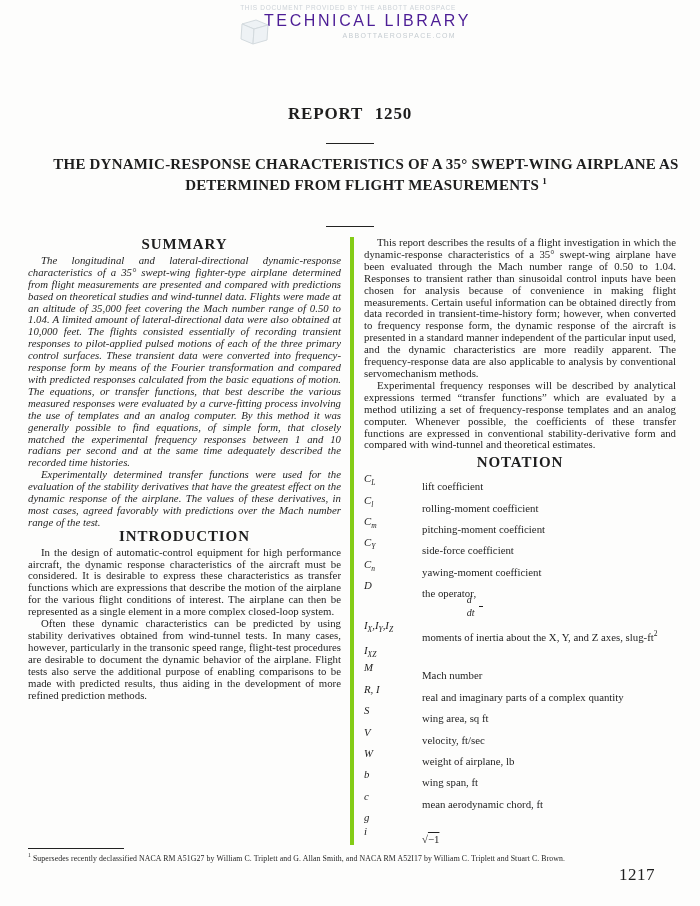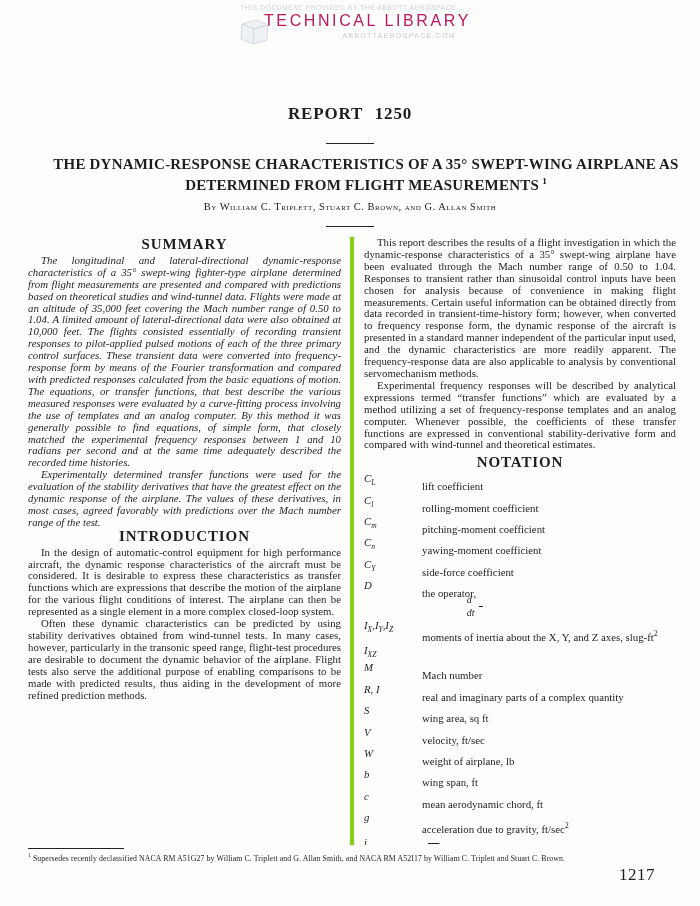--- a/index.html
+++ b/index.html
@@ -17,21 +17,21 @@
   }
 
   
   .watermark {
     position: absolute; top: 4px; left: 236px; width: 220px;
     font-family: "Liberation Sans", sans-serif;
     user-select: none;
   }
   .wm-cube { position: absolute; left: 0; top: 8px; }
   .wm-line1 { font-size: 6.5px; letter-spacing: 0.7px; color: #cdd3d8; white-space: nowrap; text-align: right; }
-  .wm-line2 { font-size: 16px; letter-spacing: 2.6px; color: #be185d; white-space: nowrap; margin-top: 1px; padding-left: 28px; }
+  .wm-line2 { font-size: 16px; letter-spacing: 2.6px; color: #4c1d95; white-space: nowrap; margin-top: 1px; padding-left: 28px; }
   .wm-line3 { font-size: 7px; letter-spacing: 1.3px; color: #c5ccd1; text-align: right; margin-top: 2px; }
 
   
   .report-number {
     position: absolute; top: 104px; left: 0; width: 100%;
     text-align: center; font-size: 17px; font-weight: bold;
     letter-spacing: 0.8px; word-spacing: 7px;
   }
   .rule-short {
     position: absolute; left: 326px; width: 48px;
@@ -113,21 +113,20 @@
       </g>
     </svg>
     <div class="wm-line1">THIS DOCUMENT PROVIDED BY THE ABBOTT AEROSPACE</div>
     <div class="wm-line2">TECHNICAL LIBRARY</div>
     <div class="wm-line3">ABBOTTAEROSPACE.COM</div>
   </div>
 
   <div class="report-number">REPORT 1250</div>
   <div class="rule-short rule-top"></div>
   <h1 class="main-title"><span>THE DYNAMIC-RESPONSE CHARACTERISTICS OF A 35° SWEPT-WING AIRPLANE AS DETERMINED FROM FLIGHT MEASUREMENTS</span> <sup>1</sup></h1>
-  <div class="byline">By William C. Triplett, Stuart C. Brown, and G. Allan Smith</div>
   <div class="rule-short rule-bottom"></div>
 
   <div class="columns">
 
     <div class="col-left">
       <h2 class="section-heading">SUMMARY</h2>
       <p class="body-par italic-par">The longitudinal and lateral-directional dynamic-response characteristics of a 35° swept-wing fighter-type airplane determined from flight measurements are presented and compared with predictions based on theoretical studies and wind-tunnel data.  Flights were made at an altitude of 35,000 feet covering the Mach number range of 0.50 to 1.04.  A limited amount of lateral-directional data were also obtained at 10,000 feet. The flights consisted essentially of recording transient responses to pilot-applied pulsed motions of each of the three primary control surfaces.  These transient data were converted into frequency-response form by means of the Fourier transformation and compared with predicted responses calculated from the basic equations of motion.  The equations, or transfer functions, that best describe the various measured responses were evaluated by a curve-fitting process involving the use of templates and an analog computer.  By this method it was generally possible to find equations, of simple form, that closely matched the experimental frequency responses between 1 and 10 radians per second and at the same time adequately described the recorded time histories.</p>
       <p class="body-par italic-par">Experimentally determined transfer functions were used for the evaluation of the stability derivatives that have the greatest effect on the dynamic response of the airplane.  The values of these derivatives, in most cases, agreed favorably with predictions over the Mach number range of the test.</p>
       <h2 class="section-heading">INTRODUCTION</h2>
       <p class="body-par">In the design of automatic-control equipment for high performance aircraft, the dynamic response characteristics of the aircraft must be considered.  It is desirable to express these characteristics as transfer functions which are expressions that describe the motion of the airplane for the various flight conditions of interest.  The airplane can then be represented as a single element in a more complex closed-loop system.</p>
@@ -145,26 +144,26 @@
           </div>
           <div class="notation-row">
             <span class="notation-symbol">C<sub>l</sub></span>
             <span class="notation-def">rolling-moment coefficient</span>
           </div>
           <div class="notation-row">
             <span class="notation-symbol">C<sub>m</sub></span>
             <span class="notation-def">pitching-moment coefficient</span>
           </div>
           <div class="notation-row">
+            <span class="notation-symbol">C<sub>Y</sub></span>
+            <span class="notation-def">side-force coefficient</span>
+          </div>
+          <div class="notation-row">
             <span class="notation-symbol">C<sub>n</sub></span>
             <span class="notation-def">yawing-moment coefficient</span>
-          </div>
-          <div class="notation-row">
-            <span class="notation-symbol">C<sub>Y</sub></span>
-            <span class="notation-def">side-force coefficient</span>
           </div>
           <div class="notation-row">
             <span class="notation-symbol">D</span>
             <span class="notation-def">the operator, <span class="frac">
                 <span class="num">d</span>
                 <span class="den">dt</span>
               </span></span>
           </div>
           <div class="notation-row">
             <span class="notation-symbol">I<sub>X</sub>,I<sub>Y</sub>,I<sub>Z</sub></span>
@@ -196,21 +195,20 @@
           <div class="notation-row">
             <span class="notation-symbol">b</span>
             <span class="notation-def">wing span, ft</span>
           </div>
           <div class="notation-row">
             <span class="notation-symbol">c</span>
             <span class="notation-def">mean aerodynamic chord, ft</span>
           </div>
           <div class="notation-row">
             <span class="notation-symbol">g</span>
-            <span class="notation-def">acceleration due to gravity, ft/sec<sup>2</sup></span>
           </div>
           <div class="notation-row">
             <span class="notation-symbol">i</span>
             <span class="notation-def">√<span class="radicand">−1</span></span>
           </div>
           <div class="notation-row">
             <span class="notation-symbol">m</span>
             <span class="notation-def">mass of airplane, slugs</span>
           </div>
           <div class="notation-row">

